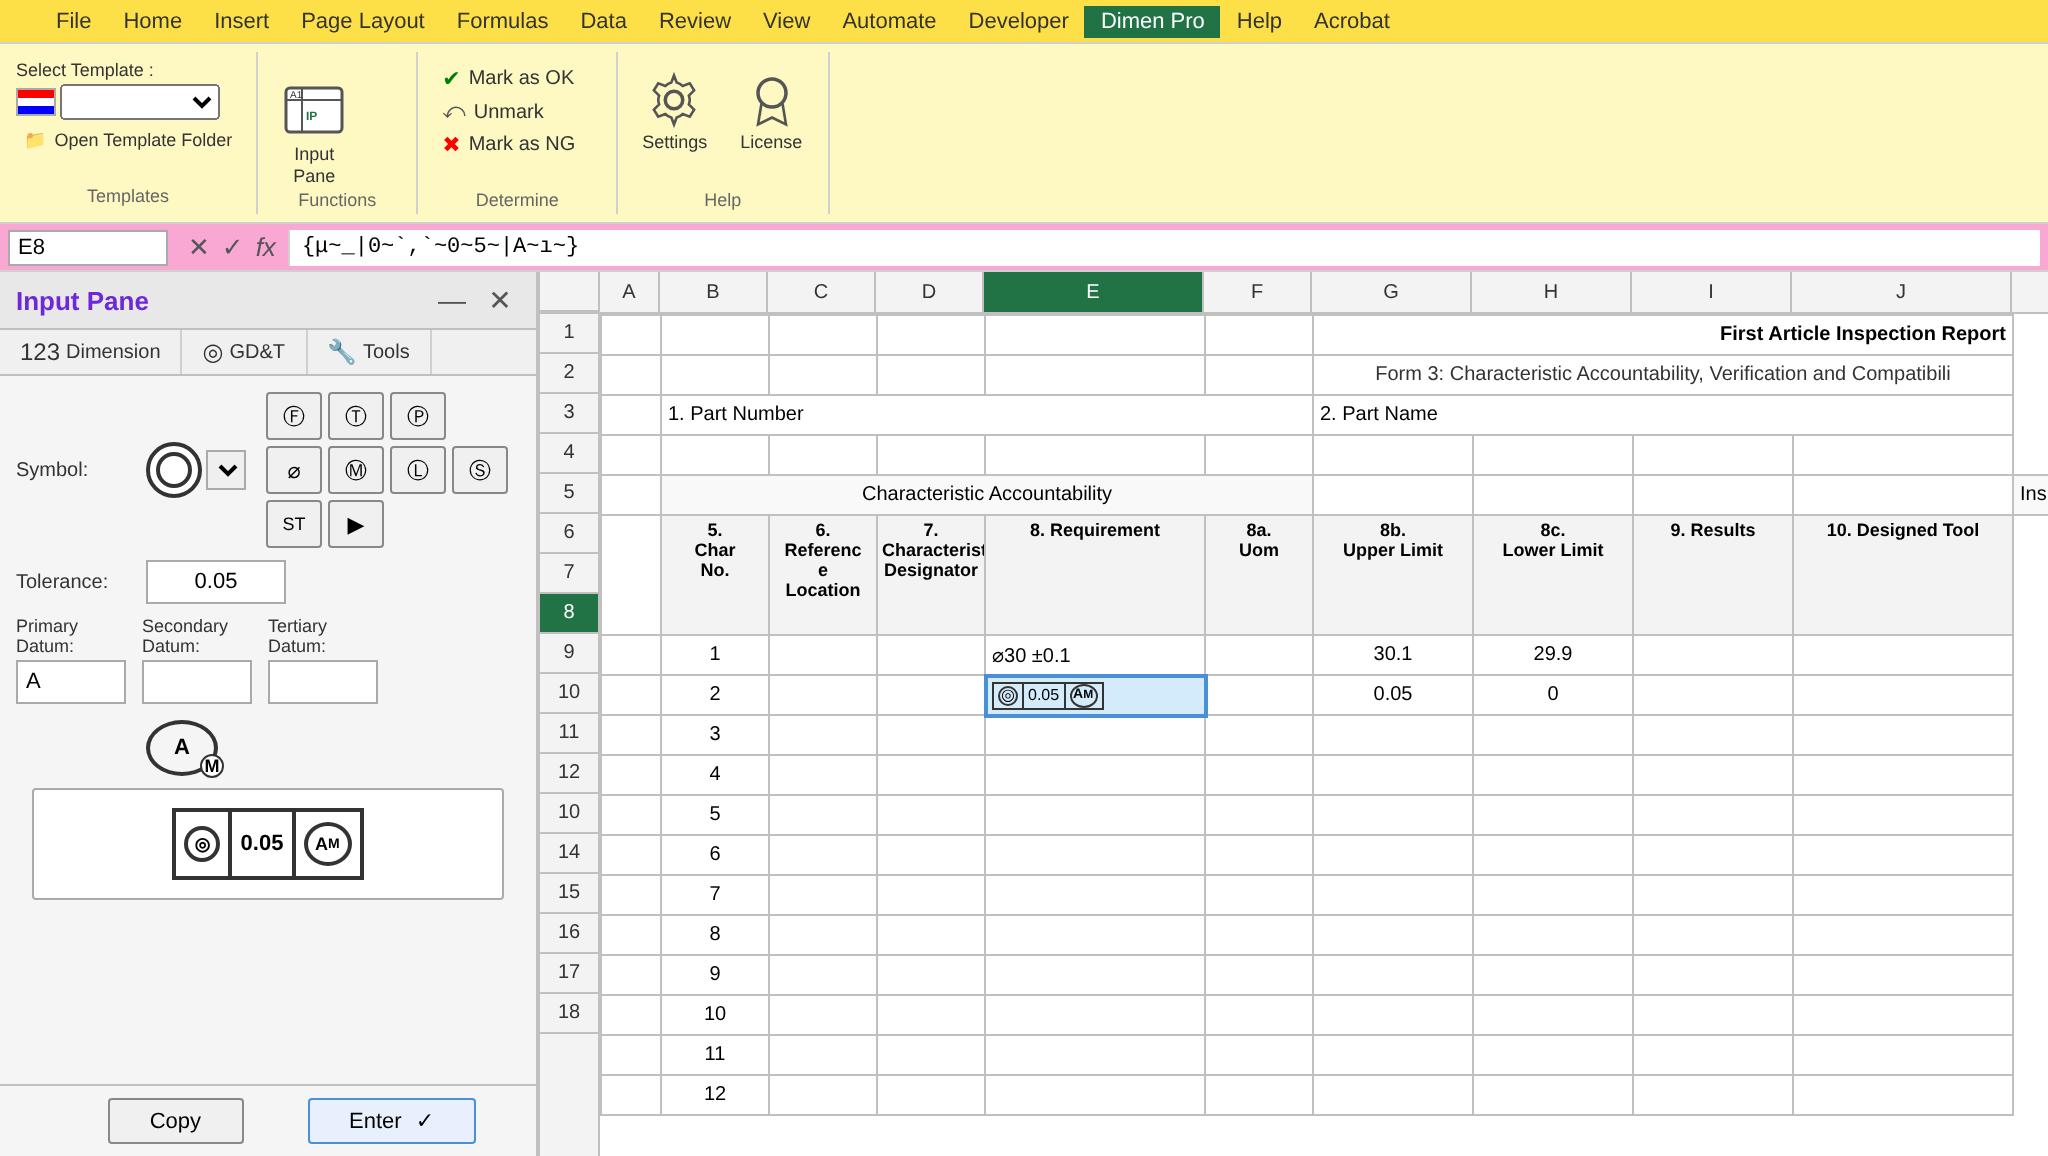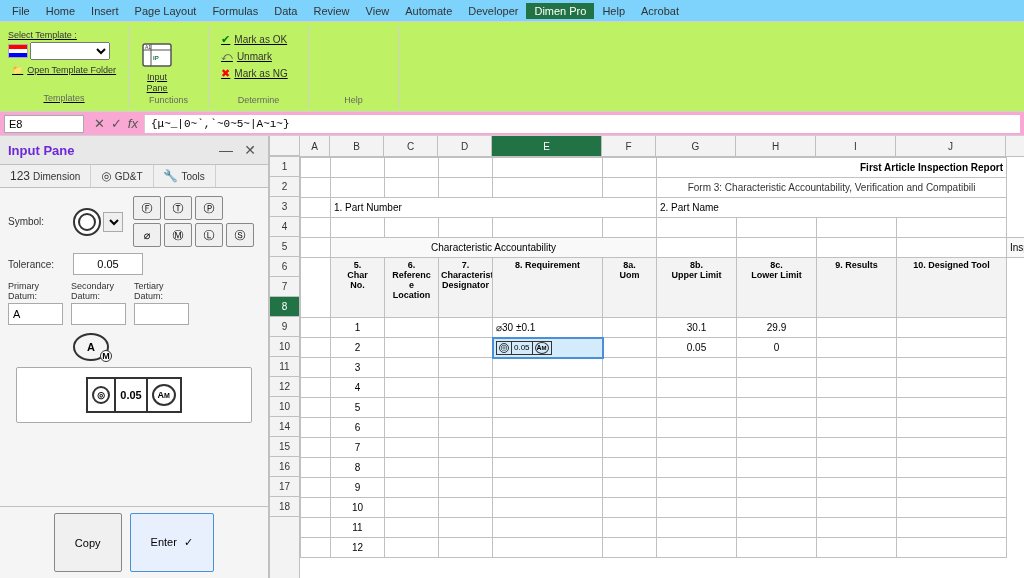--- a/index.html
+++ b/index.html
@@ -1,24 +1,24 @@
 <!DOCTYPE html>
 <html><head>
   <meta charset="utf-8">
   <style>
     * { box-sizing: border-box; margin: 0; padding: 0; }
     body { font-family: 'Segoe UI', Arial, sans-serif; font-size: 11px; background: #fff; overflow: hidden; width: 1024px; height: 578px; }
 
     
-    .menu-bar { background: #7dd3fc; border-bottom: 1px solid #d0d0d0; display: flex; align-items: center; height: 22px; padding: 0 4px; }
+    .menu-bar { background: #fde047; border-bottom: 1px solid #d0d0d0; display: flex; align-items: center; height: 22px; padding: 0 20px; }
     .menu-item { padding: 2px 8px; cursor: pointer; font-size: 11px; color: #333; }
     .menu-item.active { background: #217346; color: #fff; }
 
     
-    .ribbon { background: #bef264; border-bottom: 1px solid #d0d0d0; display: flex; height: 90px; padding: 4px 0; text-decoration: underline; }
+    .ribbon { background: #fef9c3; border-bottom: 1px solid #d0d0d0; display: flex; height: 90px; padding: 4px 0; }
     .ribbon-group { display: flex; flex-direction: column; border-right: 1px solid #d0d0d0; padding: 2px 8px; min-width: 80px; position: relative; }
     .ribbon-group-label { font-size: 9px; color: #666; text-align: center; position: absolute; bottom: 2px; left: 0; right: 0; }
     .ribbon-group-content { display: flex; align-items: flex-start; flex: 1; gap: 4px; }
     .ribbon-btn { display: flex; flex-direction: column; align-items: center; cursor: pointer; padding: 2px 4px; border-radius: 3px; min-width: 40px; }
     .ribbon-btn .icon-lg { width: 32px; height: 32px; display: flex; align-items: center; justify-content: center; font-size: 20px; }
     .ribbon-btn .btn-label { font-size: 9px; color: #333; text-align: center; line-height: 1.2; }
     .ribbon-small-btn { display: flex; align-items: center; gap: 4px; cursor: pointer; padding: 1px 4px; border-radius: 2px; font-size: 10px; color: #333; white-space: nowrap; }
     .ribbon-small-btn .icon-sm { font-size: 11px; }
 
     
@@ -73,21 +73,21 @@
     
     .preview-area { background: #fff; border: 1px solid #aaa; margin: 4px 8px; height: 56px; display: flex; align-items: center; justify-content: center; border-radius: 2px; }
     .preview-gdt { display: flex; align-items: center; border: 2px solid #333; height: 36px; }
     .preview-cell { border-right: 2px solid #333; height: 100%; display: flex; align-items: center; justify-content: center; padding: 0 4px; font-size: 11px; font-weight: bold; }
     .preview-cell:last-child { border-right: none; }
     .preview-circ { width: 18px; height: 18px; border-radius: 50%; border: 2px solid #333; display: flex; align-items: center; justify-content: center; font-size: 9px; }
     .preview-datum-circle { width: 24px; height: 22px; border-radius: 50%; border: 2px solid #333; display: flex; align-items: center; justify-content: center; font-size: 9px; font-weight: bold; }
 
     
     .panel-buttons { display: flex; gap: 8px; padding: 6px 8px; border-top: 1px solid #c0c0c0; justify-content: center; }
-    .panel-btn { padding: 22px 20px; border: 1px solid #888; background: #f0f0f0; cursor: pointer; font-size: 11px; border-radius: 2px; }
+    .panel-btn { padding: 4px 20px; border: 1px solid #888; background: #f0f0f0; cursor: pointer; font-size: 11px; border-radius: 2px; margin-left: 24px; }
     .panel-btn.primary { background: #e8f0fe; border-color: #4a90d9; }
 
     
     .spreadsheet-area { flex: 1; overflow: hidden; display: flex; flex-direction: column; }
     .col-headers { display: flex; background: #f3f3f3; border-bottom: 1px solid #c0c0c0; }
     .col-header { min-width: 54px; height: 20px; display: flex; align-items: center; justify-content: center; border-right: 1px solid #c0c0c0; font-size: 10px; color: #333; background: #f3f3f3; flex-shrink: 0; }
     .col-header.selected { background: #217346; color: #fff; }
     .col-header-corner { width: 30px; min-width: 30px; height: 20px; background: #f3f3f3; border-right: 1px solid #c0c0c0; border-bottom: 1px solid #c0c0c0; }
 
     .spreadsheet-body { display: flex; flex: 1; overflow: hidden; }
@@ -180,20 +180,40 @@
       </div>
       <div class="ribbon-small-btn">
         <span class="icon-sm" style="color:red;">✖</span>
         <span>Mark as NG</span>
       </div>
     </div>
     <span class="ribbon-group-label">Determine</span>
   </div>
 
   <div class="ribbon-group" style="min-width:90px;">
+    <div class="ribbon-group-content" style="gap:8px; padding-top:4px;">
+      <div class="ribbon-btn">
+        <div class="icon-lg">
+          <svg viewBox="0 0 32 32" width="28" height="28">
+            <circle cx="16" cy="16" r="5" fill="none" stroke="#555" stroke-width="2"></circle>
+            <path d="M16 2 L17.5 6 Q19.5 6.5 21 8 L25 6.5 L27.5 10.5 L24.5 13.5 Q25 15 25 16 Q25 17 24.5 18.5 L27.5 21.5 L25 25.5 L21 24 Q19.5 25.5 17.5 26 L16 30 L14.5 26 Q12.5 25.5 11 24 L7 25.5 L4.5 21.5 L7.5 18.5 Q7 17 7 16 Q7 15 7.5 13.5 L4.5 10.5 L7 6.5 L11 8 Q12.5 6.5 14.5 6 Z" fill="none" stroke="#555" stroke-width="1.5"></path>
+          </svg>
+        </div>
+        <span class="btn-label">Settings</span>
+      </div>
+      <div class="ribbon-btn">
+        <div class="icon-lg">
+          <svg viewBox="0 0 32 32" width="28" height="28">
+            <circle cx="16" cy="12" r="8" fill="none" stroke="#555" stroke-width="2"></circle>
+            <path d="M10 18 L8 30 L16 26 L24 30 L22 18" fill="none" stroke="#555" stroke-width="1.5"></path>
+          </svg>
+        </div>
+        <span class="btn-label">License</span>
+      </div>
+    </div>
     <span class="ribbon-group-label">Help</span>
   </div>
 </div>
 
 <div class="formula-bar">
   <input class="cell-ref" type="text" value="E8" style="">
   <div class="formula-icons">
     <span title="Cancel">✕</span>
     <span title="Enter">✓</span>
     <span title="Insert Function"><em>fx</em></span>
@@ -243,20 +263,24 @@
           <div style="display:flex; gap:3px;">
             <button class="sym-btn">Ⓕ</button>
             <button class="sym-btn">Ⓣ</button>
             <button class="sym-btn">Ⓟ</button>
           </div>
           <div style="display:flex; gap:3px;">
             <button class="sym-btn">⌀</button>
             <button class="sym-btn">Ⓜ</button>
             <button class="sym-btn">Ⓛ</button>
             <button class="sym-btn">Ⓢ</button>
+          </div>
+          <div style="display:flex; gap:3px;">
+            <button class="sym-btn" style="font-size:9px;">ST</button>
+            <button class="sym-btn">▶</button>
           </div>
         </div>
       </div>
 
       <div class="tolerance-row">
         <span class="tolerance-label">Tolerance:</span>
         <input class="tolerance-value" type="text" value="0.05" style="">
       </div>
 
       <div class="datum-section">

